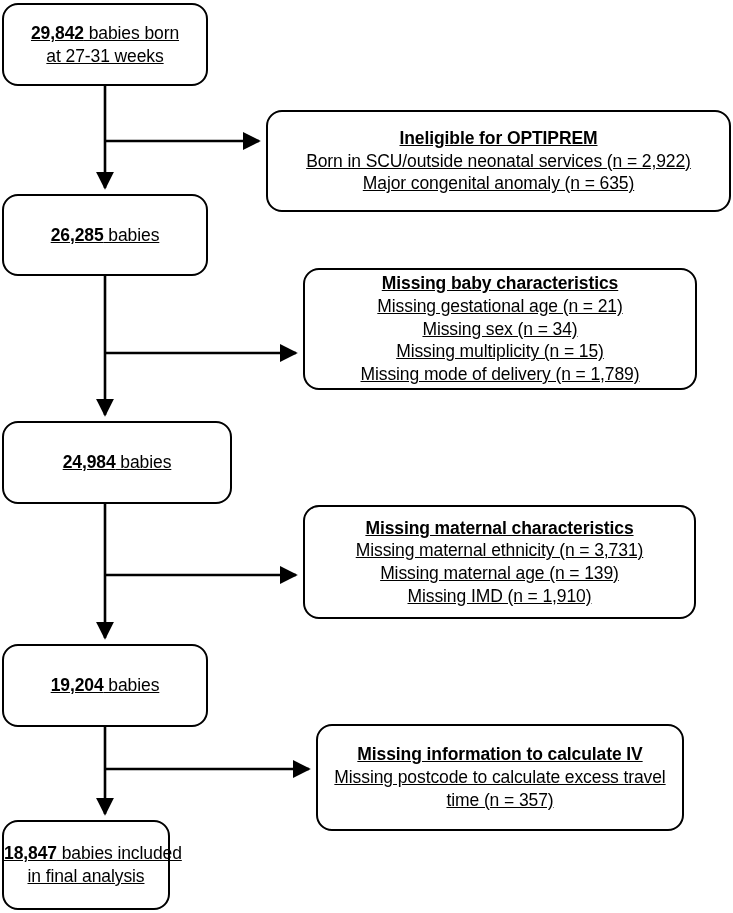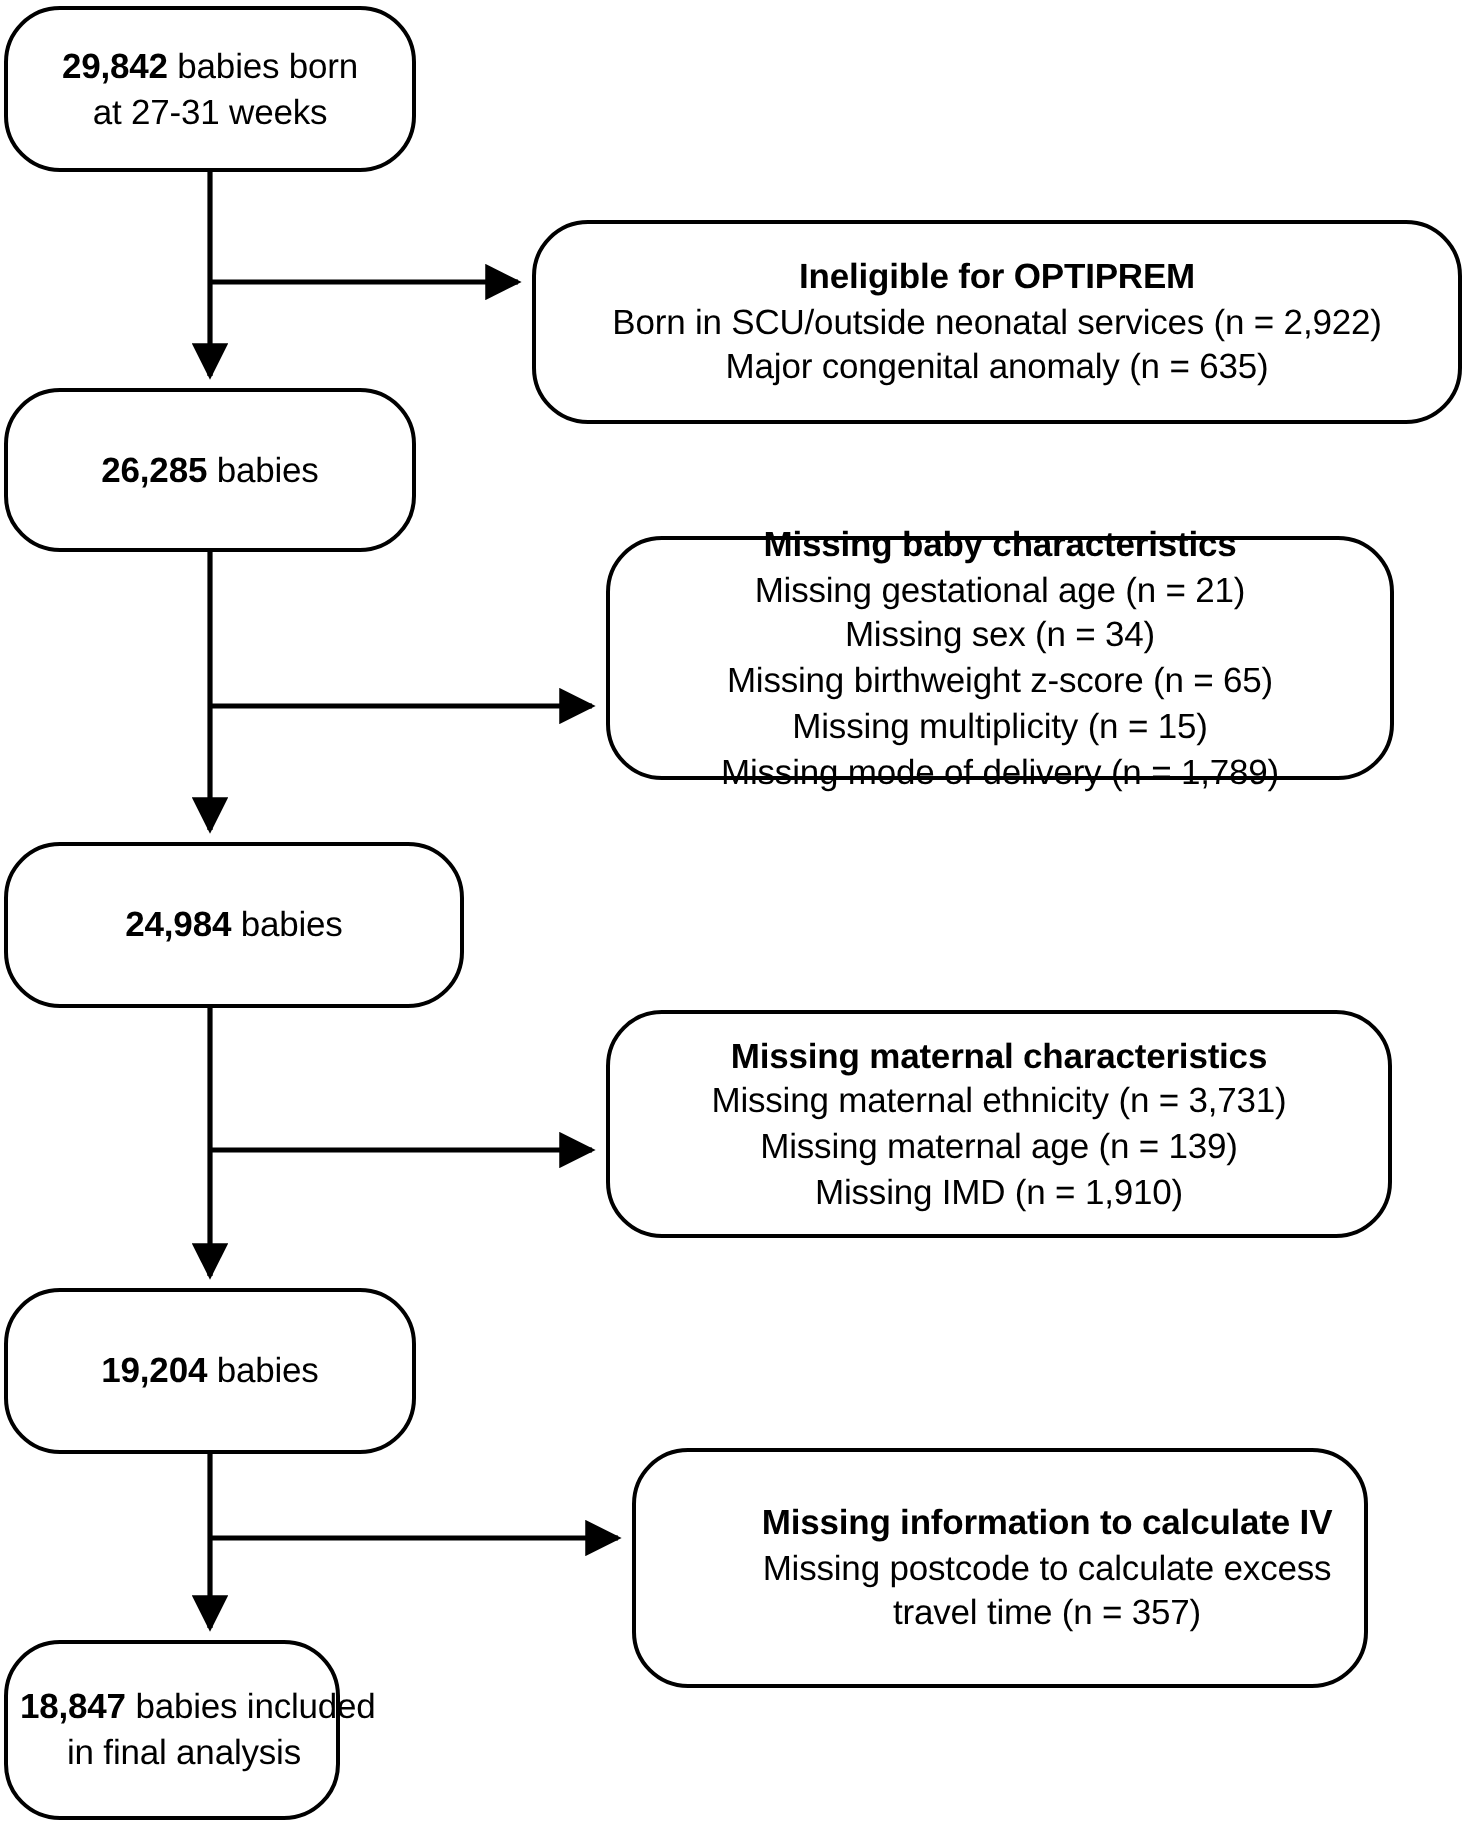--- a/index.html
+++ b/index.html
@@ -22,51 +22,52 @@
     position: absolute;
     left: 0;
     top: 0;
     width: 733px;
     height: 913px;
   }
   .node {
     position: absolute;
     box-sizing: border-box;
     border: 2.4px solid #000000;
-    border-radius: 28px;
+    border-radius: 16px;
     background: #ffffff;
     display: flex;
     align-items: center;
-    justify-content: flex-start;
+    justify-content: center;
     text-align: center;
     font-size: 17.5px;
     line-height: 1.30;
     letter-spacing: -0.1px;
     z-index: 2;
+    text-decoration: underline;
   }
   .node .body {
     width: 100%;
     padding: 0 6px;
   }
   .node .line { display: block; white-space: nowrap; }
   .node .hdr { font-weight: bold; }
   .node b { font-weight: bold; }
 
   
   #n-born      { left: 2px;   top: 3px;   width: 206px; height: 83px; }
   #n-26285     { left: 2px;   top: 194px; width: 206px; height: 82px; }
   #n-24984     { left: 2px;   top: 421px; width: 230px; height: 83px; }
   #n-19204     { left: 2px;   top: 644px; width: 206px; height: 83px; }
   #n-final     { left: 2px;   top: 820px; width: 168px; height: 90px; }
 
   
   #n-ineligible { left: 266px; top: 88px;  width: 465px; height: 102px; margin-top: 22px; }
   #n-baby       { left: 303px; top: 268px; width: 394px; height: 122px; }
   #n-maternal   { left: 303px; top: 505px; width: 393px; height: 114px; }
-  #n-iv         { left: 316px; top: 724px; width: 368px; height: 120px; padding-left: 47px; }
+  #n-iv         { left: 316px; top: 724px; width: 368px; height: 107px; }
 
   
   #n-iv .wrap { white-space: normal; }
 </style>
 </head>
 <body>
 
 <div id="flowchart">
 
   <svg id="edges" viewBox="0 0 733 913" width="733" height="913" xmlns="http://www.w3.org/2000/svg">
@@ -129,21 +130,20 @@
       <span class="line">Born in SCU/outside neonatal services (n = 2,922)</span>
       <span class="line">Major congenital anomaly (n = 635)</span>
     </div>
   </div>
 
   <div class="node" id="n-baby">
     <div class="body">
       <span class="line hdr">Missing baby characteristics</span>
       <span class="line">Missing gestational age (n = 21)</span>
       <span class="line">Missing sex (n = 34)</span>
-      <span class="line">Missing birthweight z-score (n = 65)</span>
       <span class="line">Missing multiplicity (n = 15)</span>
       <span class="line">Missing mode of delivery (n = 1,789)</span>
     </div>
   </div>
 
   <div class="node" id="n-maternal">
     <div class="body">
       <span class="line hdr">Missing maternal characteristics</span>
       <span class="line">Missing maternal ethnicity (n = 3,731)</span>
       <span class="line">Missing maternal age (n = 139)</span>

